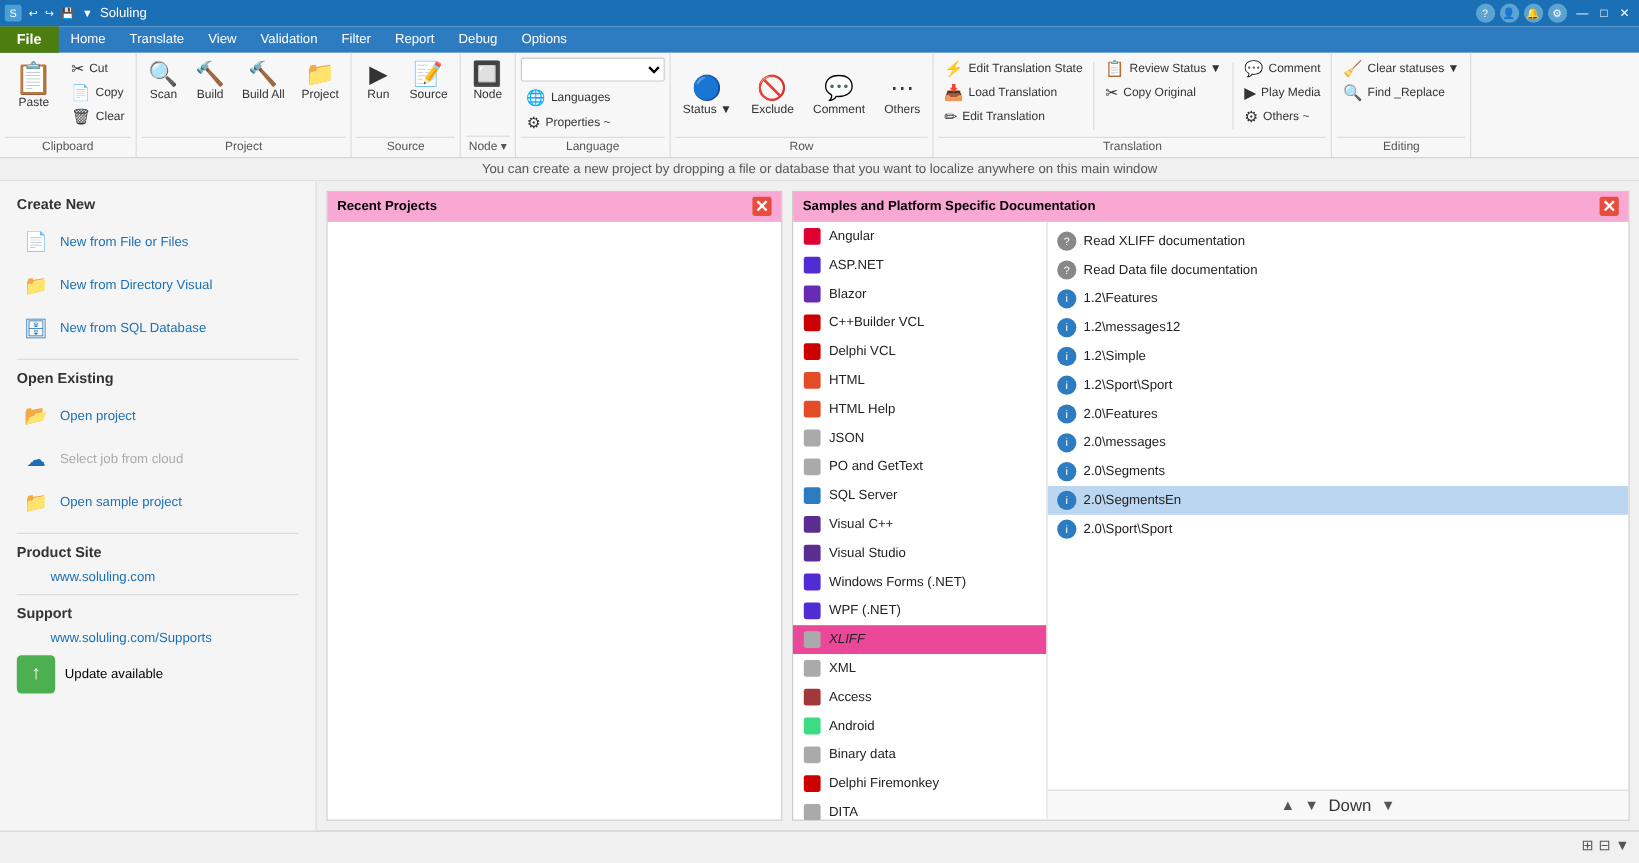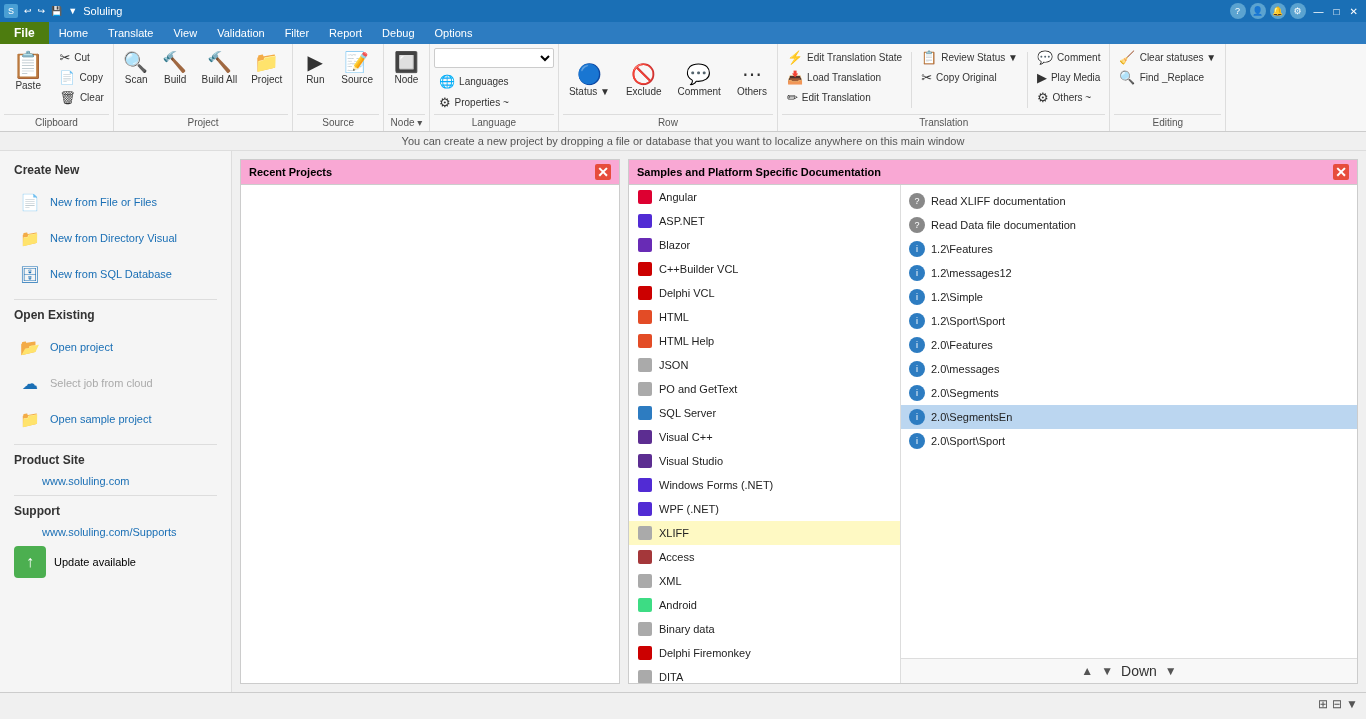--- a/index.html
+++ b/index.html
@@ -135,21 +135,21 @@
 
     
     .main-content {
       display: flex;
       height: calc(100vh - 22px - 22px - 90px - 22px - 22px);
       background: #f0f0f0;
     }
 
     
     .left-panel {
-      width: 232px;
+      width: 264px;
       padding: 12px 14px;
       background: #f5f5f5;
       border-right: 1px solid #ddd;
       overflow-y: auto;
     }
     .section-title { font-size: 12px; font-weight: bold; color: #333; margin-bottom: 8px; }
     .create-item {
       display: flex;
       align-items: center;
       gap: 8px;
@@ -196,34 +196,34 @@
       border: 1px solid #ccc;
       display: flex;
       flex-direction: column;
     }
     .right-panel-body {
       display: flex;
       flex: 1;
       overflow: hidden;
     }
     .sample-list {
-      width: 272px;
+      width: 212px;
       border-right: 1px solid #ddd;
       overflow-y: auto;
     }
     .sample-item {
       display: flex;
       align-items: center;
       gap: 6px;
       padding: 4px 8px;
       cursor: pointer;
       font-size: 11px;
       color: #222;
     }
-    .sample-item.selected { background: #fef9c3; }
+    .sample-item.selected { background: #ec4899; font-style: italic; }
     .sample-item-icon { width: 16px; height: 16px; display: flex; align-items: center; justify-content: center; font-size: 12px; flex-shrink: 0; }
     .doc-list {
       flex: 1;
       overflow-y: auto;
       padding: 4px 0;
     }
     .doc-item {
       display: flex;
       align-items: center;
       gap: 6px;
@@ -641,29 +641,29 @@
             <span>WPF (.NET)</span>
           </div>
           <div class="sample-item selected">
             <div class="sample-item-icon">
               <div style="width: 14px; height: 14px; background: rgb(170, 170, 170); border-radius: 2px;"></div>
             </div>
             <span>XLIFF</span>
           </div>
           <div class="sample-item">
             <div class="sample-item-icon">
+              <div style="width: 14px; height: 14px; background: rgb(170, 170, 170); border-radius: 2px;"></div>
+            </div>
+            <span>XML</span>
+          </div>
+          <div class="sample-item">
+            <div class="sample-item-icon">
               <div style="width: 14px; height: 14px; background: rgb(164, 55, 58); border-radius: 2px;"></div>
             </div>
             <span>Access</span>
-          </div>
-          <div class="sample-item">
-            <div class="sample-item-icon">
-              <div style="width: 14px; height: 14px; background: rgb(170, 170, 170); border-radius: 2px;"></div>
-            </div>
-            <span>XML</span>
           </div>
           <div class="sample-item">
             <div class="sample-item-icon">
               <div style="width: 14px; height: 14px; background: rgb(61, 220, 132); border-radius: 2px;"></div>
             </div>
             <span>Android</span>
           </div>
           <div class="sample-item">
             <div class="sample-item-icon">
               <div style="width: 14px; height: 14px; background: rgb(170, 170, 170); border-radius: 2px;"></div>

